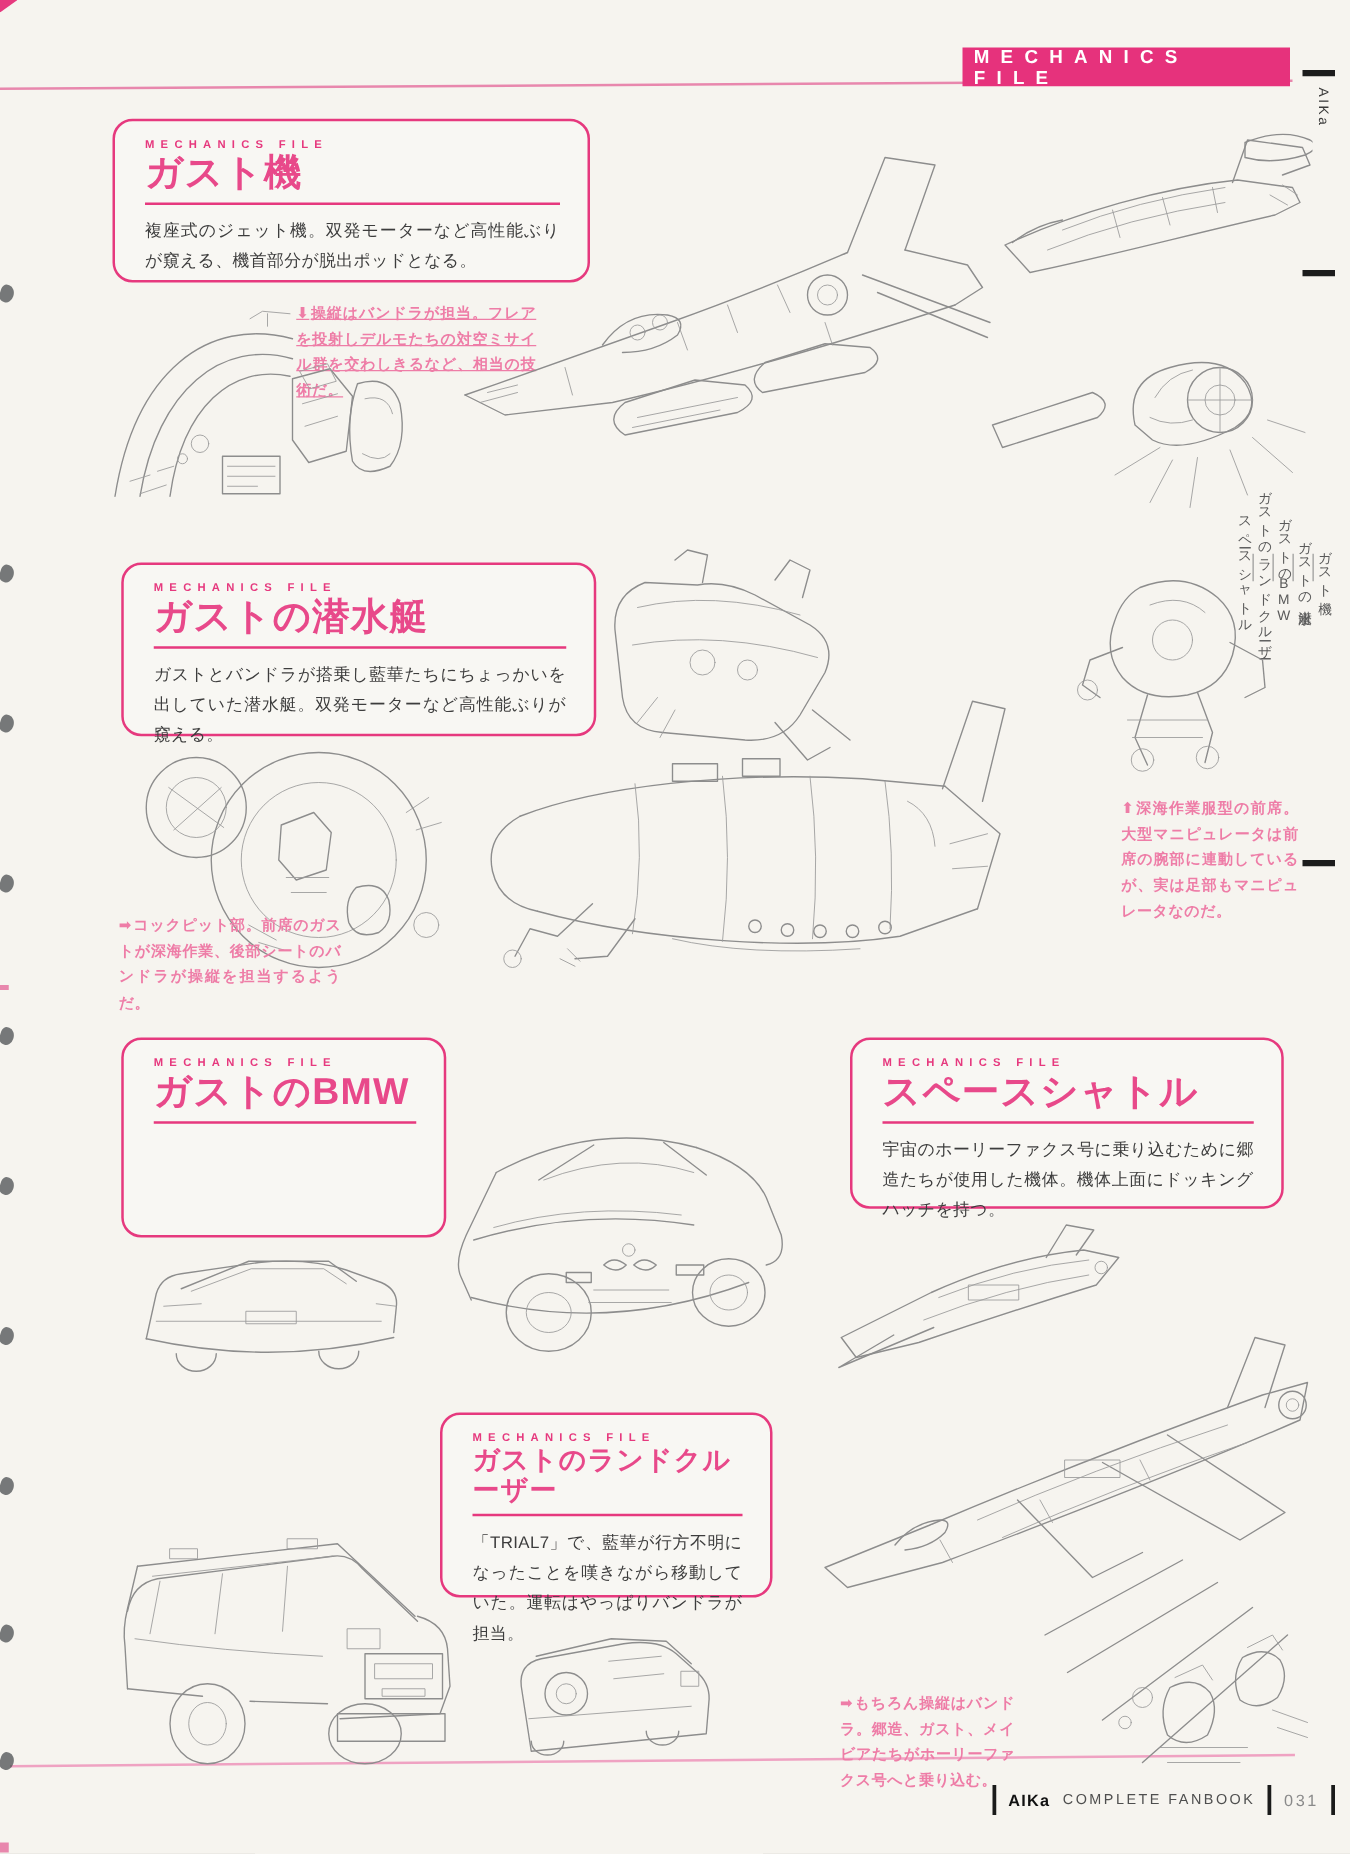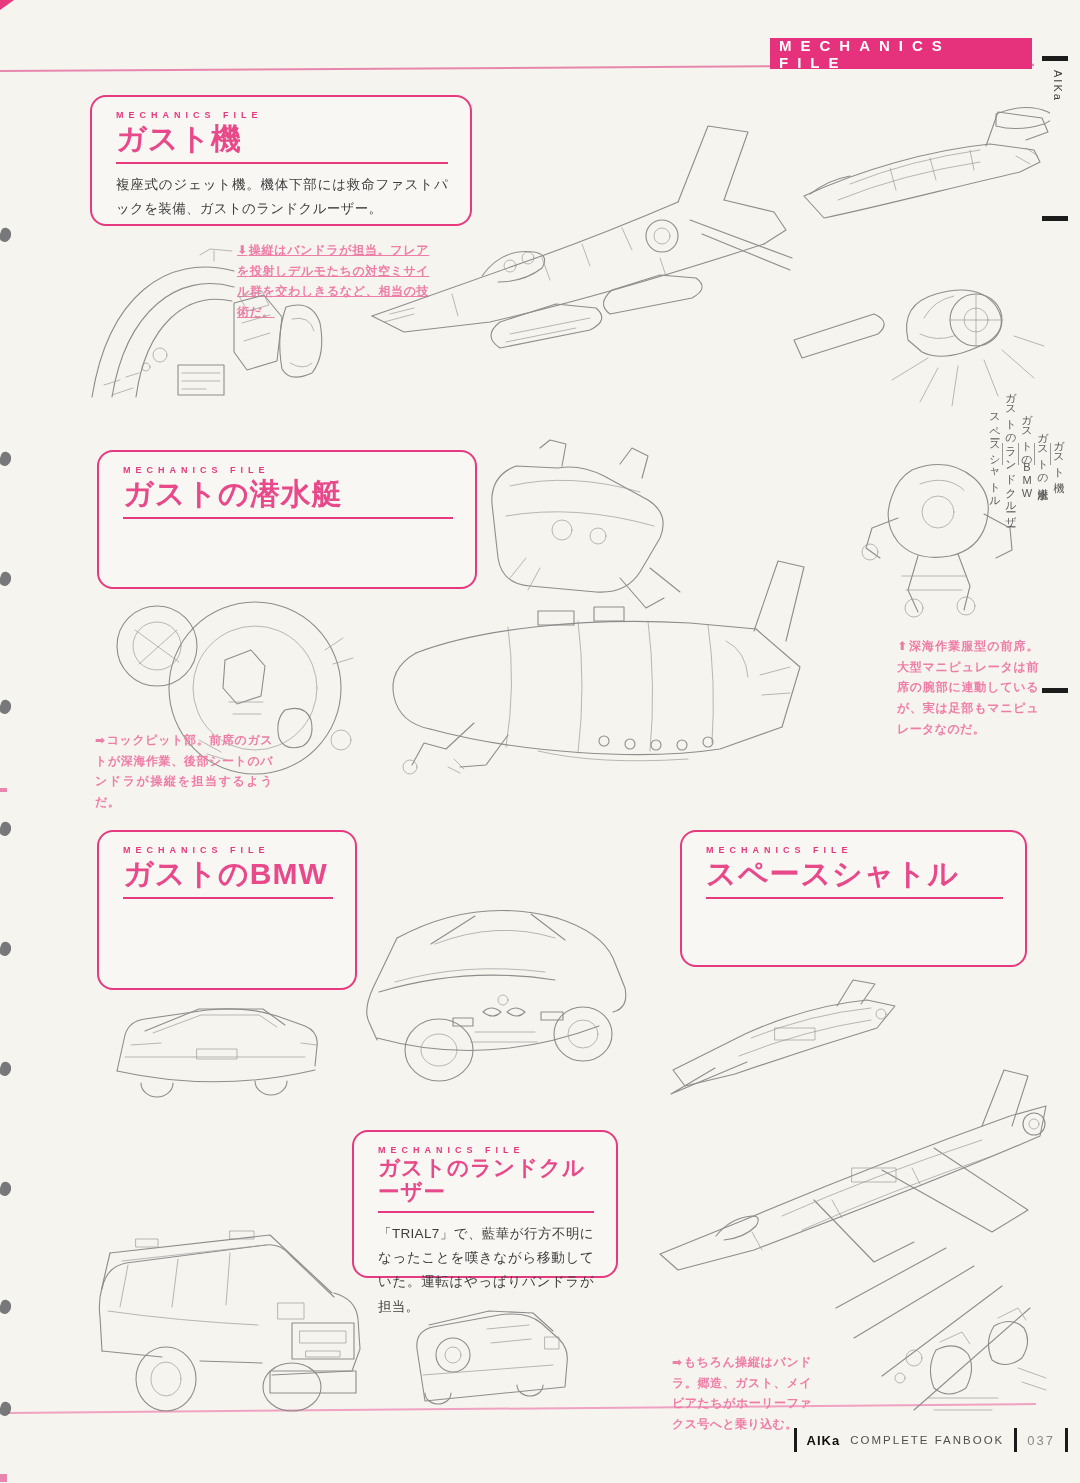--- a/index.html
+++ b/index.html
@@ -87,21 +87,21 @@
       <span class="vdiv"></span>
       <span class="vi">スペースシャトル</span>
     </div>
     <div class="sbar" style="top:636px;"></div>
   </div>
 
   <div class="secbox" style="left:90px;top:95px;width:382px;height:131px;">
     <div class="sec-tag">MECHANICS FILE</div>
     <div class="sec-title t30">ガスト機</div>
     <div class="sec-rule"></div>
-    <div class="sec-body">複座式のジェット機。機体下部には救命ファストパックを装備、ガストのランドクルーザー。</div>
+    <div class="sec-body">複座式のジェット機。双発モーターなど高性能ぶりが窺える、機首部分が脱出ポッドとなる。</div>
   </div>
 
   <div class="anno" style="left:237px;top:240px;width:192px;text-decoration:underline;">
     <span class="arr">⬇</span><span>操縦はバンドラが担当。フレアを投射しデルモたちの対空ミサイル群を交わしきるなど、相当の技術だ。</span>
   </div>
 
   <div class="art" style="left:82px;top:245px;">
     <svg width="250" height="170" viewBox="0 0 250 170">
       <path d="M10,152 C26,52 84,8 152,26"></path>
       <path d="M30,152 C44,66 96,26 152,42"></path>
@@ -160,20 +160,21 @@
       <path class="fine" d="M188,46 v52 M162,72 h52"></path>
       <path class="fine" d="M136,70 q10,-18 30,-22 M132,86 q16,8 34,2"></path>
       <path class="fine" d="M150,120 l-18,34 M170,118 l-6,40 M196,112 l14,36 M214,102 l32,28 M140,110 l-36,22 M226,88 l30,10"></path>
     </svg>
   </div>
 
   <div class="secbox" style="left:97px;top:450px;width:380px;height:139px;">
     <div class="sec-tag">MECHANICS FILE</div>
     <div class="sec-title t30">ガストの潜水艇</div>
     <div class="sec-rule"></div>
+    <div class="sec-body">ガストとバンドラが搭乗し藍華たちにちょっかいを出していた潜水艇。双発モーターなど高性能ぶりが窺える。</div>
   </div>
 
   <div class="art" style="left:470px;top:438px;">
     <svg width="230" height="180" viewBox="0 0 230 180">
       <path d="M46,28 q-26,10 -24,38 l6,54 q4,26 32,28 l66,6 q30,2 44,-20 l20,-34 q10,-24 -12,-38 l-44,-24 q-24,-12 -46,-8 z"></path>
       <path class="fine" d="M40,48 q60,-14 130,6 M36,78 q70,-12 148,10"></path>
       <circle class="fine" cx="92" cy="92" r="10"></circle>
       <circle class="fine" cx="128" cy="98" r="8"></circle>
       <path d="M70,10 l10,-8 16,4 -4,22 M150,26 l12,-16 16,8 -6,22"></path>
       <path d="M150,140 l26,30 18,-10 M180,130 l30,24"></path>
@@ -278,20 +279,21 @@
       <path class="fine" d="M20,72 h180 M26,60 l30,-2 M196,58 l16,2"></path>
       <path d="M36,98 a16,14 0 0 0 32,0 M150,96 a16,14 0 0 0 32,0"></path>
       <path class="fine" d="M92,64 h40 v10 h-40 z"></path>
     </svg>
   </div>
 
   <div class="secbox" style="left:680px;top:830px;width:347px;height:137px;">
     <div class="sec-tag">MECHANICS FILE</div>
     <div class="sec-title t30">スペースシャトル</div>
     <div class="sec-rule"></div>
+    <div class="sec-body">宇宙のホーリーファクス号に乗り込むために郷造たちが使用した機体。機体上面にドッキングハッチを持つ。</div>
   </div>
 
   <div class="art" style="left:655px;top:972px;">
     <svg width="250" height="135" viewBox="0 0 250 135">
       <path d="M18,98 L90,62 Q152,34 212,28 L240,34 L222,56 Q150,78 80,102 L30,114 z"></path>
       <path d="M182,34 L198,8 L220,12 L206,32"></path>
       <path d="M60,96 L16,122 L92,90"></path>
       <path class="fine" d="M120,56 h40 v12 h-40 z"></path>
       <path class="fine" d="M96,66 q60,-24 120,-30 M84,84 q66,-26 132,-36"></path>
       <circle class="fine" cx="226" cy="42" r="5"></circle>
@@ -367,17 +369,17 @@
       <path class="fine" d="M92,44 l42,-4 M96,58 l40,-4 M28,90 l130,-10"></path>
       <path class="fine" d="M150,52 h14 v12 h-14 z"></path>
     </svg>
   </div>
 
   <div class="footer">
     <div class="fbar"></div>
     <span class="fbook">AIKa</span>
     <span class="fsub">COMPLETE FANBOOK</span>
     <div class="fbar"></div>
-    <span class="fnum">037</span>
+    <span class="fnum">031</span>
     <div class="fbar"></div>
   </div>
 
 </div>
 
 </body></html>

